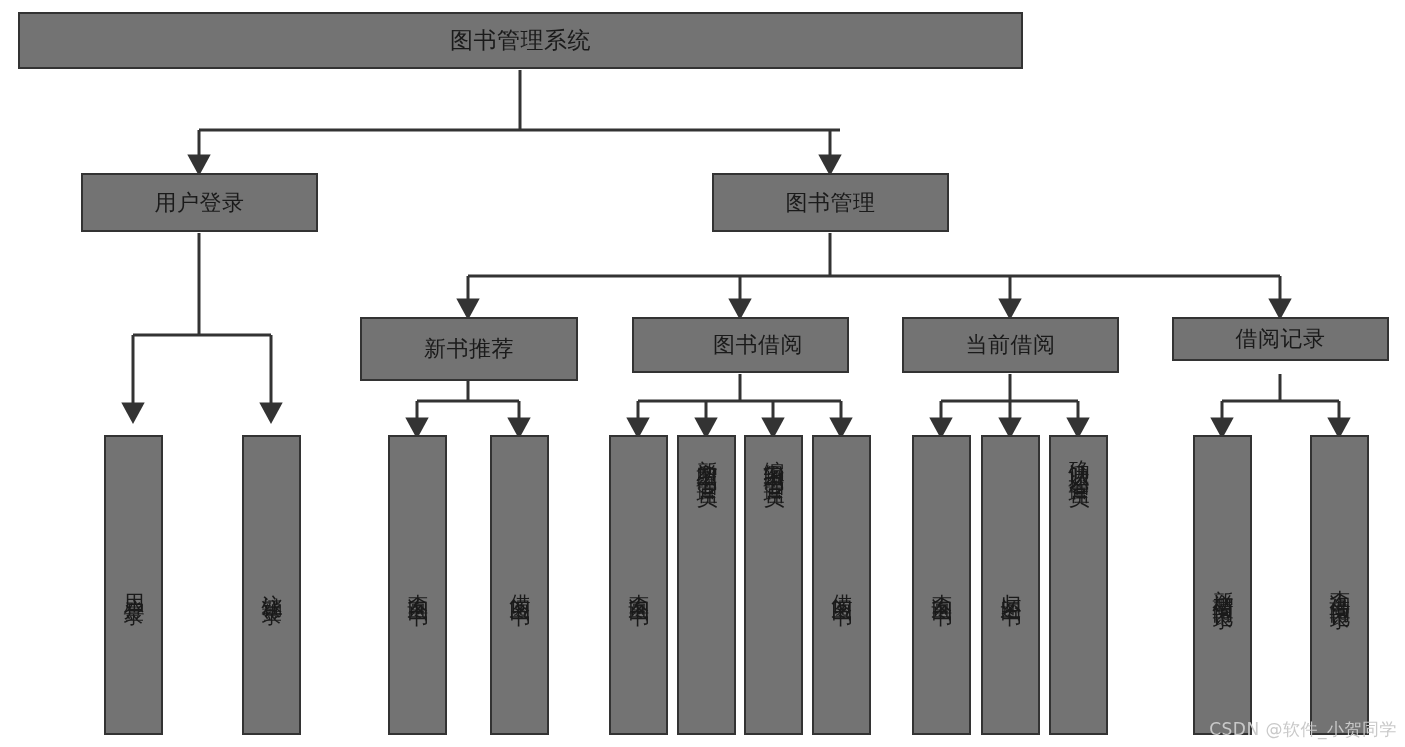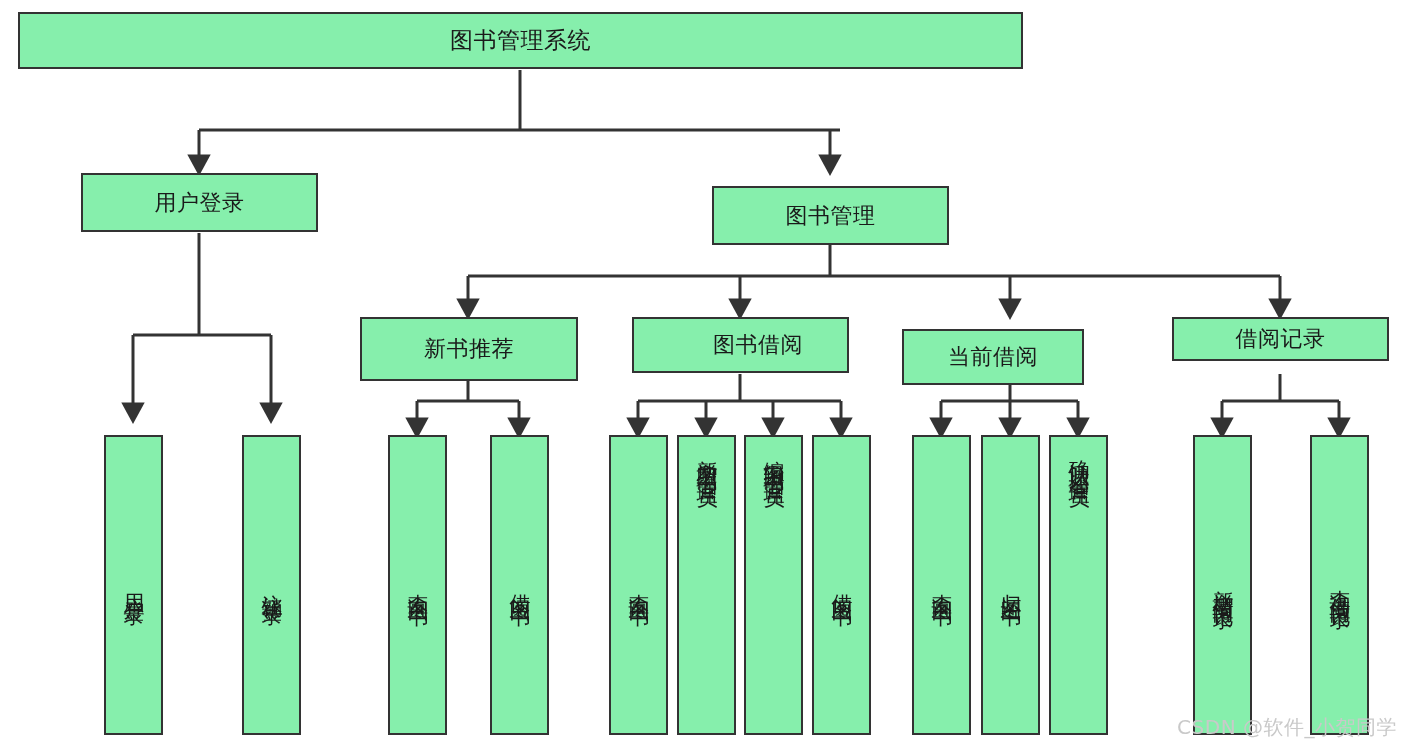--- a/index.html
+++ b/index.html
@@ -23,21 +23,21 @@
     left: 0;
     top: 0;
     width: 1405px;
     height: 747px;
     pointer-events: none;
   }
   .node {
     position: absolute;
     box-sizing: border-box;
     border: 2px solid #333333;
-    background: #86efac;
+    background: #737373;
     display: flex;
     align-items: center;
     justify-content: center;
     color: #1a1a1a;
   }
   .node-label {
     display: block;
     text-align: center;
     line-height: 1.18;
     white-space: nowrap;
@@ -66,21 +66,21 @@
   }
   
   .node.vert.centered {
     align-items: center;
     padding-top: 0;
   }
   #watermark {
     position: absolute;
     right: 8px;
     bottom: 6px;
-    font-size: 20px;
+    font-size: 17px;
     color: #c9c9c9;
     letter-spacing: 0.5px;
     white-space: nowrap;
     font-family: "DejaVu Sans", "Liberation Sans", sans-serif;
   }
 </style>
 </head>
 <body>
 
 <div id="canvas">
@@ -138,33 +138,33 @@
   </svg>
 
   <div class="node horiz root" style="left:18px; top:12px; width:1005px; height:57px;">
     <span class="node-label">图书管理系统</span>
   </div>
 
   <div class="node horiz" style="left:81px; top:173px; width:237px; height:59px;">
     <span class="node-label">用户登录</span>
   </div>
 
-  <div class="node horiz" style="left:712px; top:173px; width:237px; height:59px;margin-top:13px;">
+  <div class="node horiz" style="left:712px; top:173px; width:237px; height:59px;">
     <span class="node-label">图书管理</span>
   </div>
 
   <div class="node horiz" style="left:360px; top:317px; width:218px; height:64px;">
     <span class="node-label">新书推荐</span>
   </div>
 
   <div class="node horiz" style="left:632px; top:317px; width:217px; height:56px;padding-left:35px;">
     <span class="node-label">图书借阅</span>
   </div>
 
-  <div class="node horiz" style="left:902px; top:317px; width:182px; height:56px;margin-top:12px;">
+  <div class="node horiz" style="left:902px; top:317px; width:217px; height:56px;">
     <span class="node-label">当前借阅</span>
   </div>
 
   <div class="node horiz" style="left:1172px; top:317px; width:217px; height:44px;">
     <span class="node-label">借阅记录</span>
   </div>
 
   <div class="node vert centered" style="left:104px; top:435px; width:59px; height:300px;">
     <span class="node-label">用户登录</span>
   </div>

